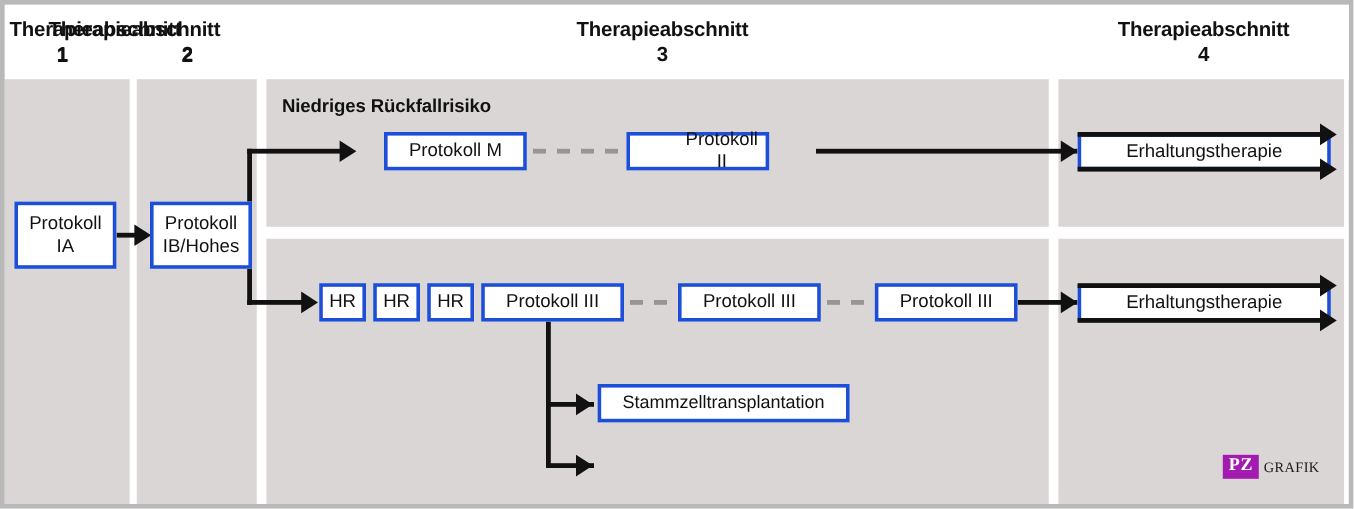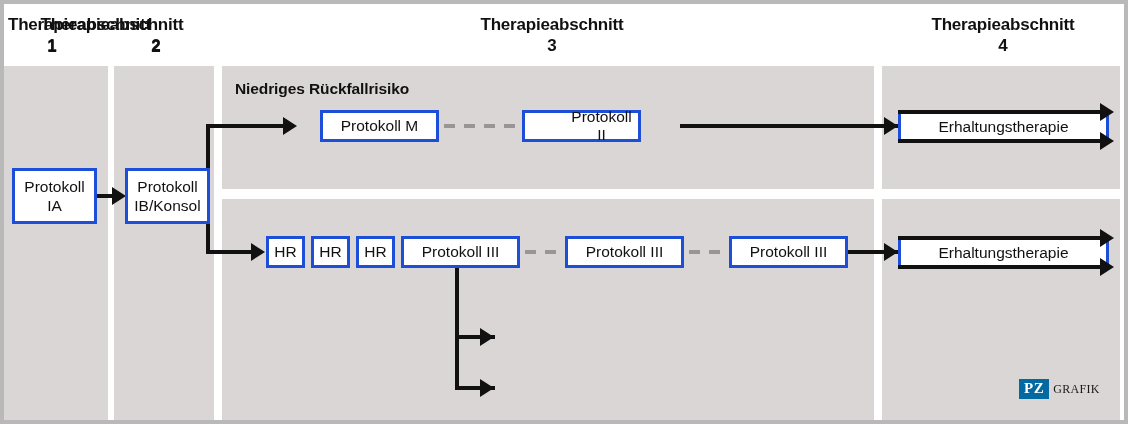--- a/index.html
+++ b/index.html
@@ -116,21 +116,21 @@
     );
   }
   
   .logo {
     position: absolute;
     display: flex;
     align-items: center;
     z-index: 7;
   }
   .logo .pz {
-    background: #0369a1;
+    background: #a21caf;
     color: #ffffff;
     font-family: "Liberation Serif", serif;
     font-weight: bold;
     font-size: 15px;
     line-height: 15px;
     padding: 2px 5px 3px 5px;
     letter-spacing: 0.5px;
   }
   .logo .grafik {
     color: #1a1a1a;
@@ -194,21 +194,21 @@
   <div class="nbox two-line" style="left:12px; top:168px; width:85px; height:56px;">
     <span class="l1">Protokoll</span>
     <span class="l2">IA</span>
   </div>
 
   <div class="hline" style="left:97px; top:194px; width:24px;"></div>
   <div class="arrowhead" style="left:112px; top:187px;"></div>
 
   <div class="nbox two-line" style="left:125px; top:168px; width:85px; height:56px;">
     <span class="l1">Protokoll</span>
-    <span class="l2">IB/Konsol</span>
+    <span class="l2">IB/Hohes</span>
   </div>
 
   <div class="vline" style="left:206px; top:124px; height:46px;"></div>
   <div class="hline" style="left:206px; top:124px; width:84px;"></div>
   <div class="arrowhead" style="left:283px; top:117px;"></div>
 
   <div class="vline" style="left:206px; top:222px; height:32px;"></div>
   <div class="hline" style="left:206px; top:250px; width:52px;"></div>
   <div class="arrowhead" style="left:251px; top:243px;"></div>
 
@@ -272,20 +272,23 @@
   <div class="hline" style="left:898px; top:236px; width:206px; z-index:7;"></div>
   <div class="arrowhead" style="left:1100px; top:229px; z-index:7;"></div>
   <div class="hline" style="left:898px; top:265px; width:206px; z-index:7;"></div>
   <div class="arrowhead" style="left:1100px; top:258px; z-index:7;"></div>
 
   <div class="vline" style="left:455px; top:266px; height:124px;"></div>
 
   <div class="hline" style="left:455px; top:335px; width:40px;"></div>
   <div class="arrowhead" style="left:480px; top:328px;"></div>
 
+  <div class="nbox" style="left:498px; top:320px; width:210px; height:32px; font-size:15px;">
+    <span>Stammzelltransplantation</span>
+  </div>
 
   <div class="hline" style="left:455px; top:386px; width:40px;"></div>
   <div class="arrowhead" style="left:480px; top:379px;"></div>
 
 
   <div class="logo" style="left:1019px; top:379px;">
     <span class="pz">PZ</span>
     <span class="grafik">GRAFIK</span>
   </div>
 

